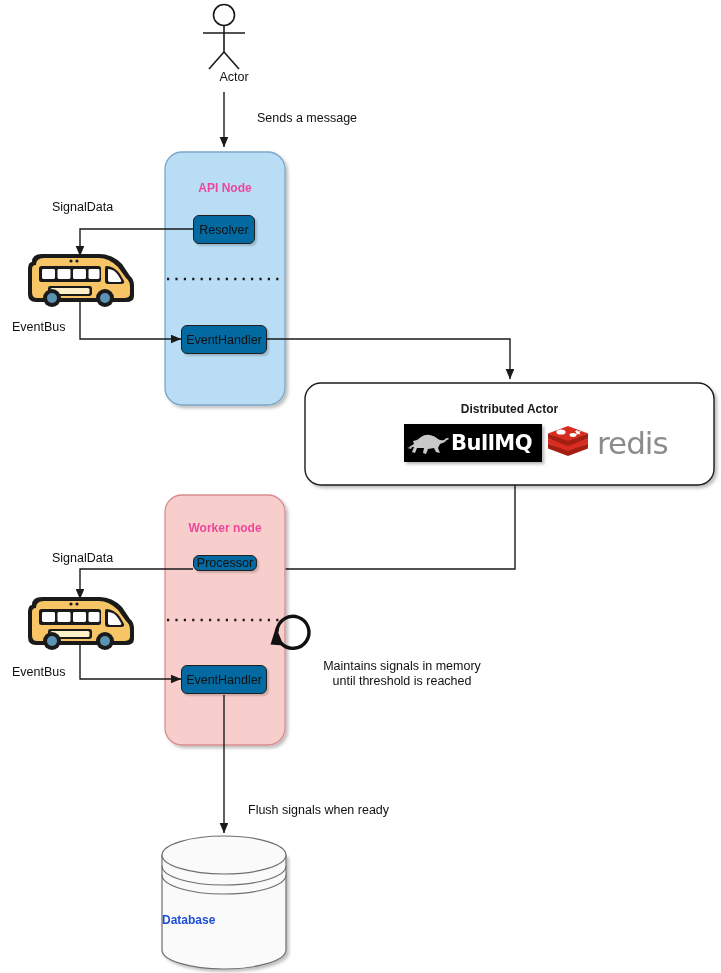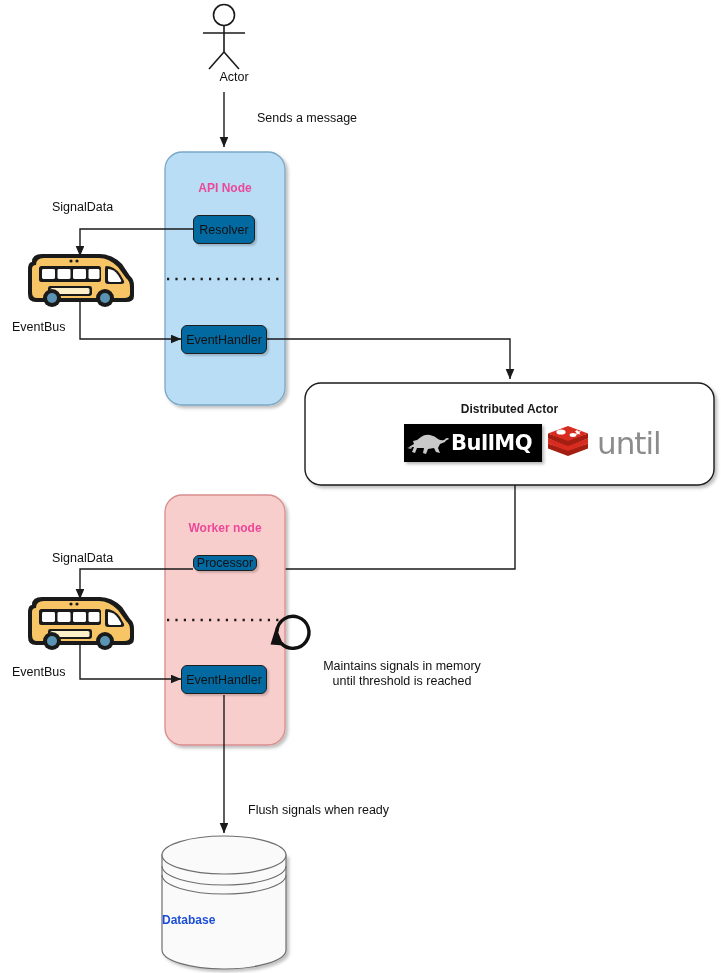--- a/index.html
+++ b/index.html
@@ -261,21 +261,21 @@
   </div>
   <svg width="44" height="40" viewBox="0 0 44 40" style="margin-left:4px;">
     <path d="M22,27 L2,20.5 L2,25.5 L22,33 L42,25.5 L42,20.5 Z" fill="#A41E11"></path>
     <path d="M22,22 L2,15.5 L2,20.5 L22,28 L42,20.5 L42,15.5 Z" fill="#D82C20"></path>
     <path d="M22,17 L2,10.5 L2,15.5 L22,23 L42,15.5 L42,10.5 Z" fill="#A41E11"></path>
     <path d="M2,10.5 L22,3 L42,10.5 L22,18 Z" fill="#D82C20"></path>
     <ellipse cx="15" cy="9" rx="4.6" ry="2.6" fill="#ffffff"></ellipse>
     <ellipse cx="27" cy="12" rx="3.4" ry="1.9" fill="#ffffff"></ellipse>
     <path d="M31,7 L32.6,8.6 L35,8 L33.4,9.8 L34.4,11.6 L32,11 L30,12 L30.6,10 L29,8.4 Z" fill="#ffffff"></path>
   </svg>
-  <span class="redis-text">until</span>
+  <span class="redis-text">redis</span>
 </div>
 
 <div class="node-title" style="left:165px; top:521px; width:120px;">Worker node</div>
 
 <div class="proc-box" style="left:193px; top:555px; width:64px; height:16px;">Processor</div>
 
 <div class="proc-box" style="left:181px; top:665px; width:86px; height:29px;">EventHandler</div>
 
 <div class="edge-label" style="left:52px; top:551px;">SignalData</div>
 

